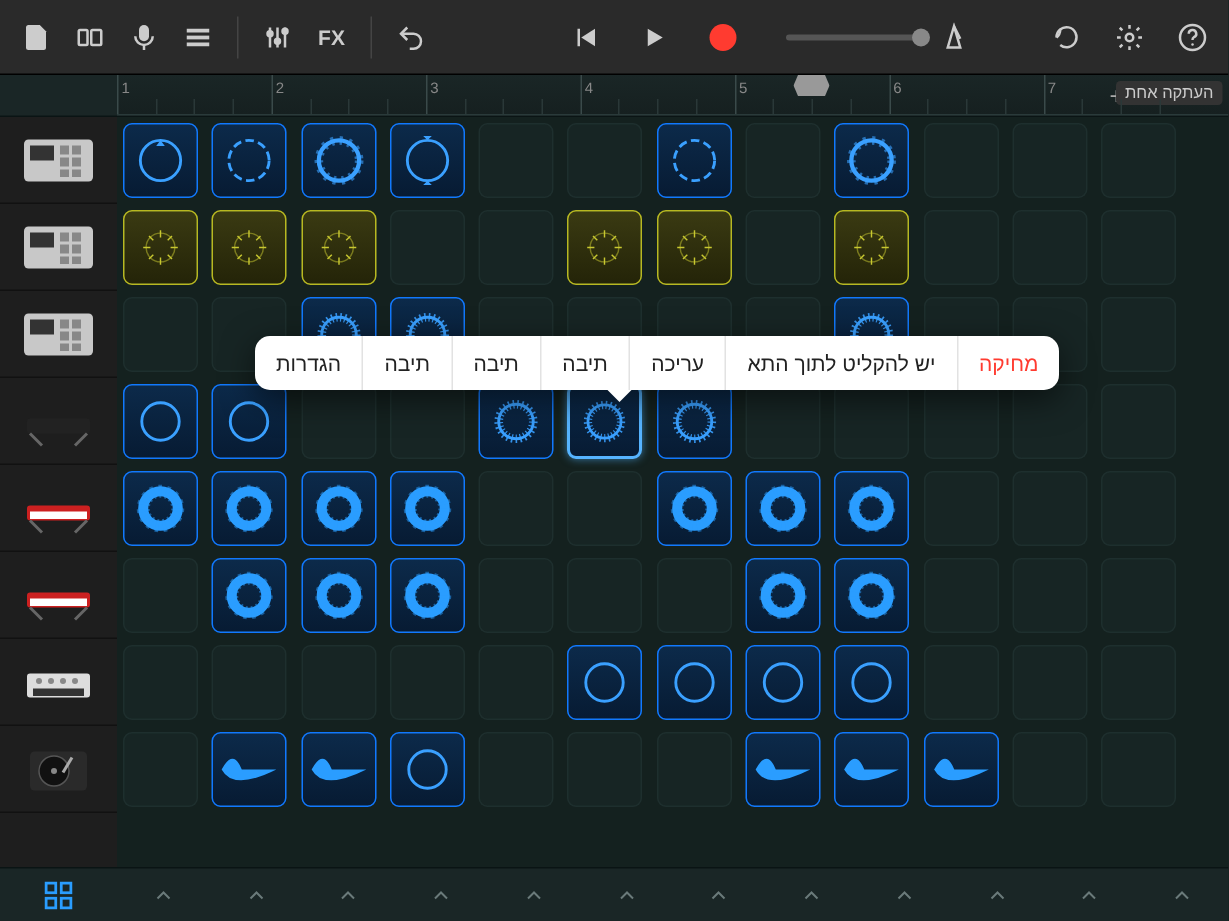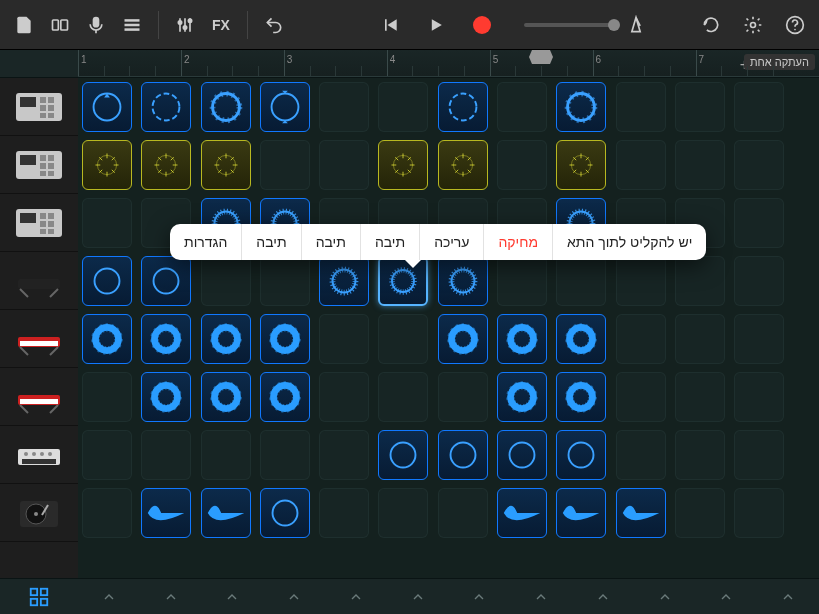--- a/index.html
+++ b/index.html
@@ -781,15 +781,15 @@
       </div>
     </div>
 </div>
 
 <div class="context-menu" id="context-menu">
     <div class="item">הגדרות</div>
     <div class="item">תיבה</div>
     <div class="item">תיבה</div>
     <div class="item">תיבה</div>
     <div class="item">עריכה</div>
+    <div class="item">יש להקליט לתוך התא</div>
     <div class="item destructive">מחיקה</div>
-    <div class="item">יש להקליט לתוך התא</div>
   </div>
 
 </body></html>

